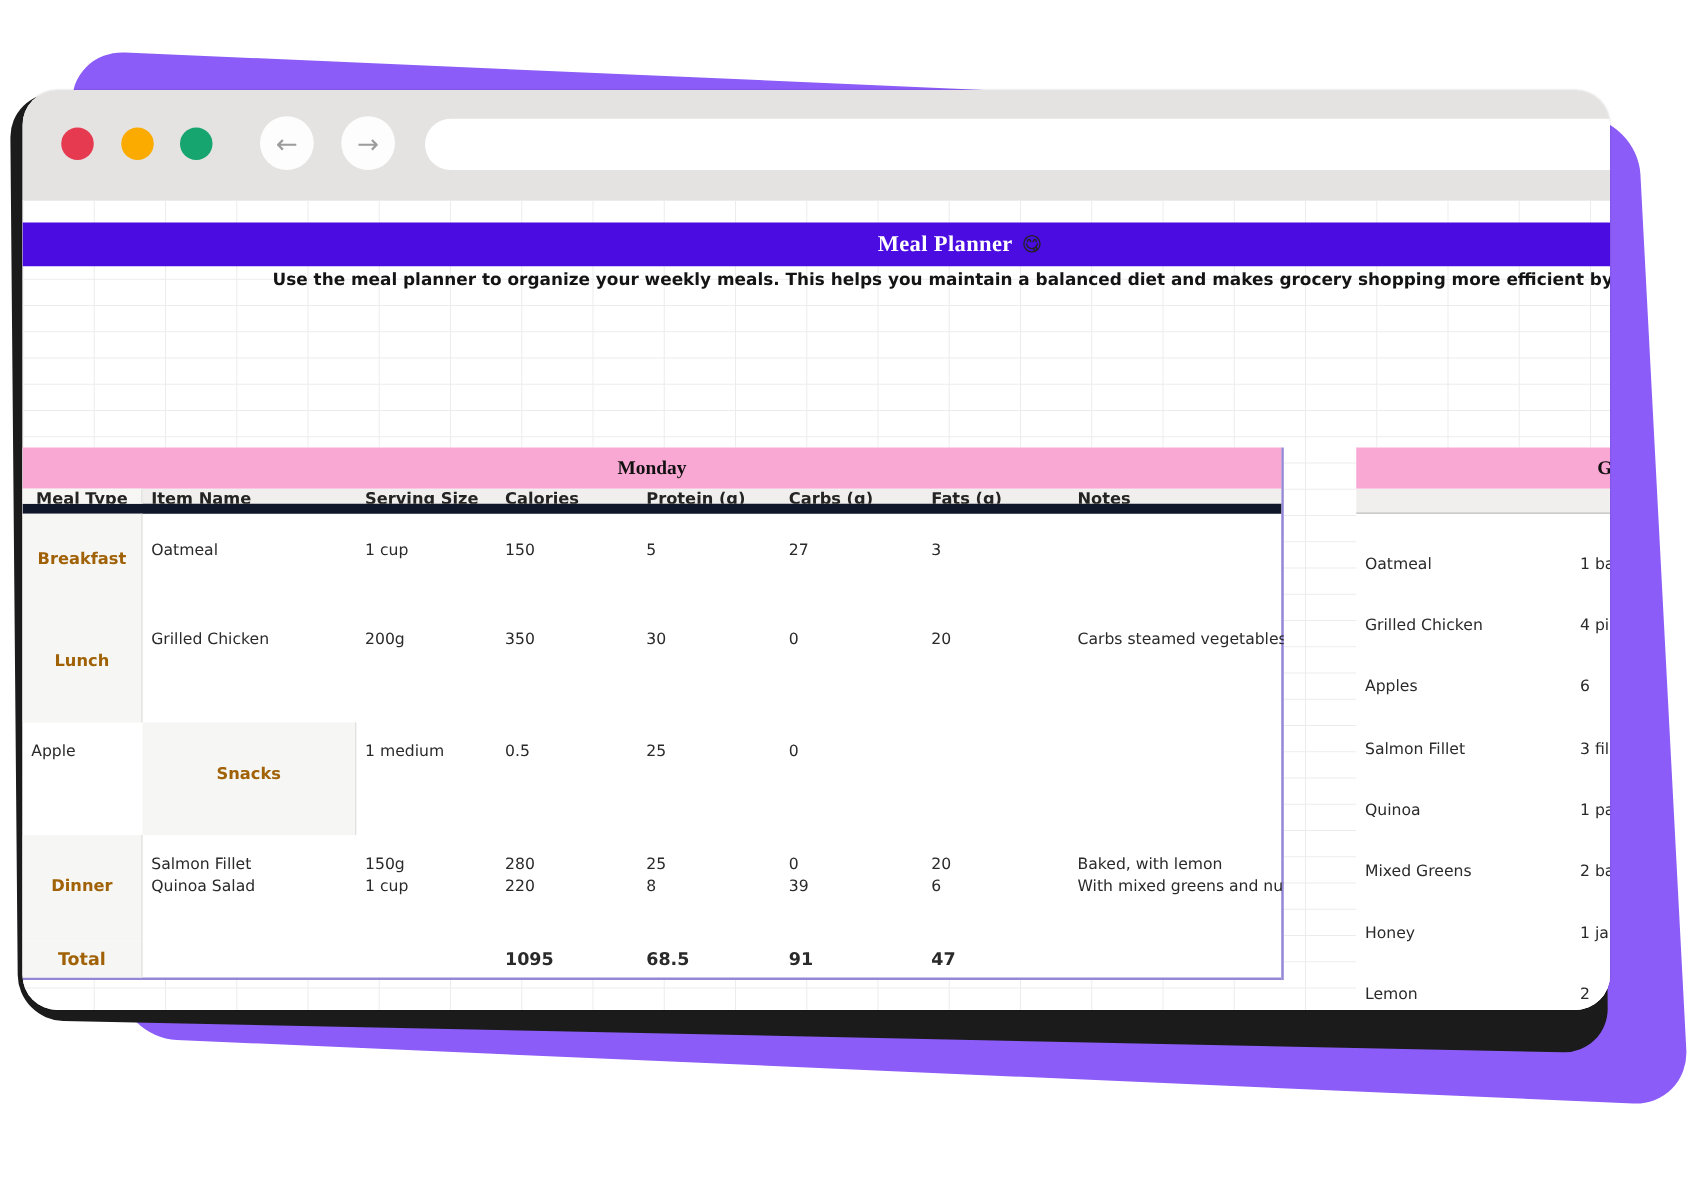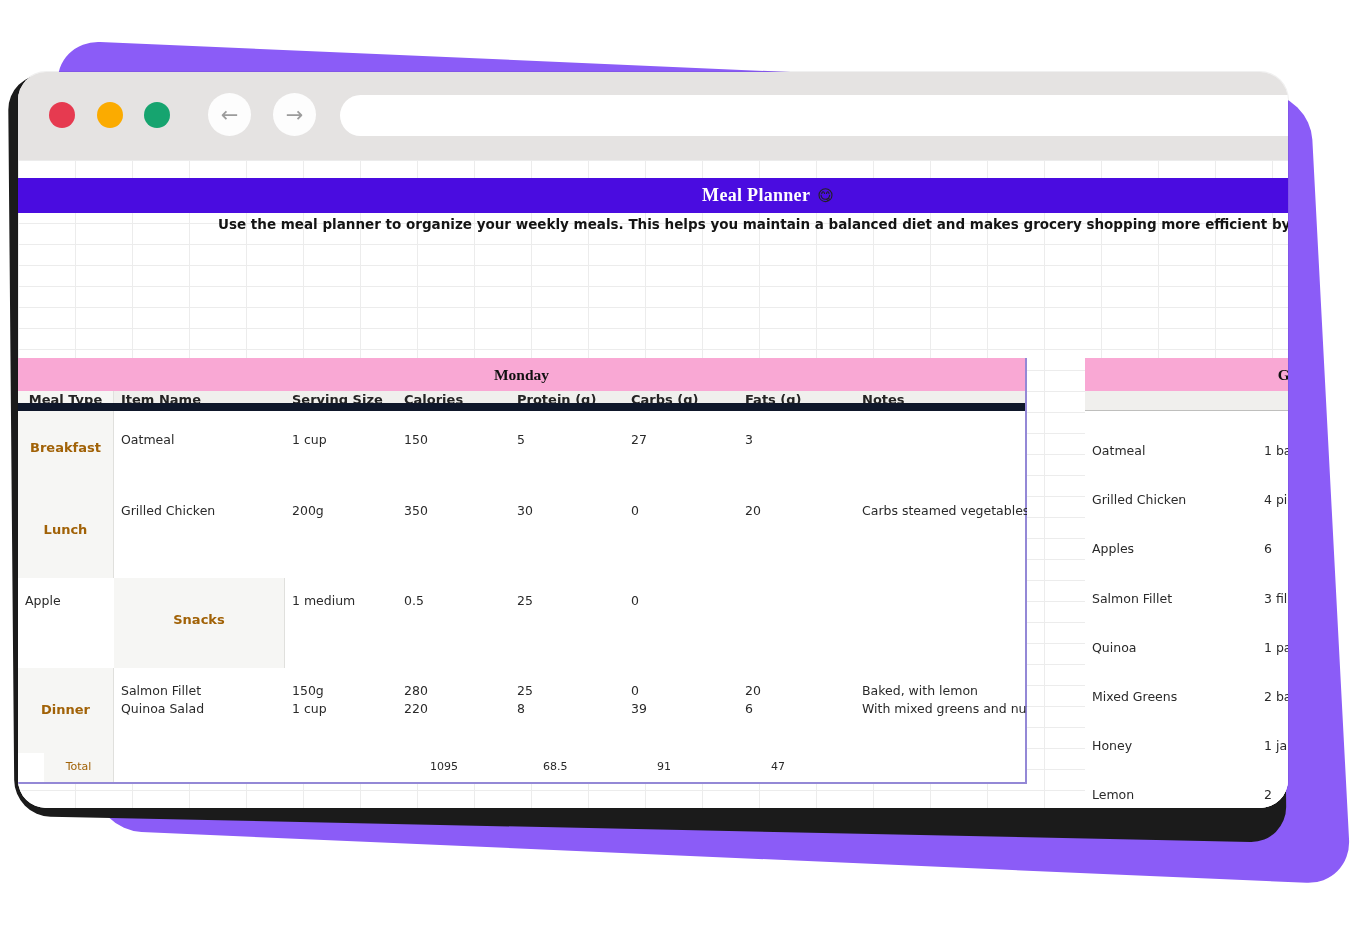--- a/index.html
+++ b/index.html
@@ -37,21 +37,21 @@
            font-family:"Liberation Serif","DejaVu Serif",serif;font-weight:bold;font-size:15.5px;color:#111;}
   .mrow{display:grid;grid-template-columns:96px 171px 112px 113px 114px 114px 117px 172px;}
   .hrow{height:20px;background:#f0efed;border-bottom:8px solid #0f172a;}
   .hrow .cell{font-weight:bold;font-size:13px;color:#242424;padding-top:1px;}
   .cell{padding-left:7px;font-size:12.5px;color:#2a2a2a;overflow:hidden;white-space:nowrap;}
   .mealcol{background:#f6f6f4;border-right:1px solid #e0e0dd;font-weight:bold;font-size:13px;color:#a16207;
            padding-left:0;text-align:center;}
   .block .cell{padding-top:var(--ip);line-height:18px;}
   .block .mealcol{padding-top:var(--lp);}
   .trow{height:31px;border-bottom:2px solid #9488d6;}
-  .trow .cell{padding-top:7px;font-weight:normal;font-size:11px;margin-left:26px;}
+  .trow .cell{padding-top:7px;font-weight:bold;font-size:14px;}
   .trow .mealcol{padding-top:7px;}
   
   .gtable{position:absolute;left:1067px;width:470px;background:#fff;}
   .grow{display:grid;grid-template-columns:172px 298px;}
   .grow .cell{line-height:18.2px;margin-top:31px;}
   .ghead .cell{font-weight:bold;font-size:13px;line-height:20px;}
   .ghead{height:20px;background:#f0efed;border-bottom:1px solid #bfbfbd;}
 </style>
 </head>
 <body>

